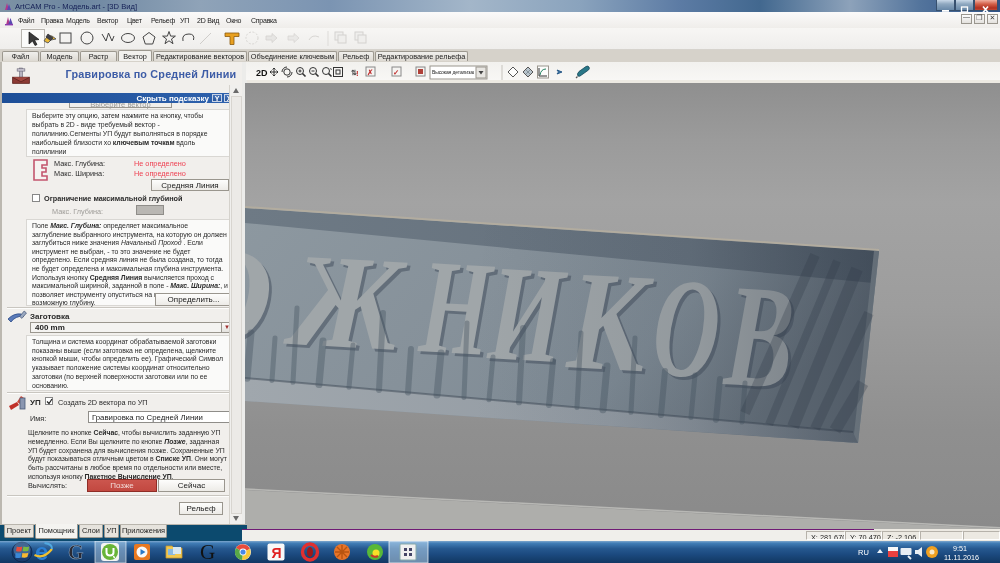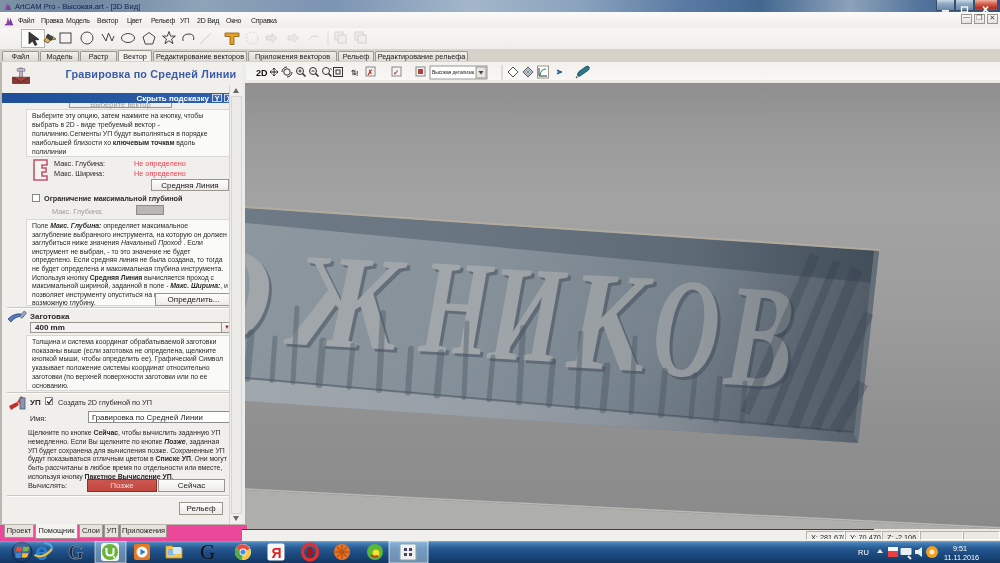--- a/index.html
+++ b/index.html
@@ -29,38 +29,38 @@
   #bluebar .t{position:absolute;right:27px;top:0.5px;font-size:8px;font-weight:bold;color:#fff;}
   .bbtn{position:absolute;top:0.5px;width:10px;height:8.5px;background:linear-gradient(#4a76ba,#27549a);border:1px solid #c6d2e6;box-sizing:border-box;color:#fff;font-size:7px;font-weight:bold;text-align:center;line-height:7px;}
   .helpbox{position:absolute;left:26px;width:210px;background:#fafaf9;border:1px solid #d9d7d3;box-sizing:border-box;}
   .ht{font-size:6.9px;letter-spacing:-0.04px;line-height:8.9px;color:#2a2a2a;padding:2px 0 0 5px;white-space:nowrap;}
   .hl{position:absolute;font-size:7.3px;color:#2a2a2a;white-space:nowrap;}
   .btn{position:absolute;background:linear-gradient(#fdfdfc,#edebe7);border:1px solid #9a968e;font-size:8px;color:#1a1a1a;text-align:center;box-sizing:border-box;}
   .red{color:#ee3f50;}
   .sep{position:absolute;left:7px;width:229px;height:1px;background:#c9c6c0;border-bottom:1px solid #fdfdfc;}
   .cb{position:absolute;width:8px;height:8px;background:#fff;border:1px solid #878787;box-sizing:border-box;}
   
-  #btabs{left:0;top:524px;width:247px;height:17px;background:#ec4899;border-top:1px solid #b9b5ad;}
+  #btabs{left:0;top:524px;width:247px;height:17px;background:#0c4a6e;border-top:1px solid #b9b5ad;}
   .btab{position:absolute;top:0px;height:13px;background:#e6e3dd;border:1px solid #9c988f;border-top:none;border-radius:0 0 2px 2px;font-size:7.4px;color:#222;text-align:center;line-height:12px;box-sizing:border-box;}
   .btab.act{background:#f4f3f0;top:-1px;height:15px;line-height:14px;}
   
   #statusbar{left:242px;top:529px;width:632px;height:12px;background:#f0efeb;border-top:1px solid #701a75;}
   .scell{position:absolute;top:1px;height:9px;white-space:nowrap;overflow:hidden;border:1px solid;border-color:#b6b2aa #fdfdfc #fdfdfc #b6b2aa;font-size:7.3px;color:#222;padding:1px 0 0 4px;box-sizing:border-box;}
   
   #vptool{left:246px;top:62px;width:754px;height:18px;background:linear-gradient(#f2f1ee,#f8f7f5);}
   
   #viewport{left:245px;top:83px;width:755px;overflow:hidden;height:446px;}
   
   #taskbar{left:0;top:541px;width:1000px;height:22px;
      background:linear-gradient(#7ea7cd 0%,#417db6 10%,#26588f 35%,#1c4a80 60%,#16406f 82%,#123663 100%);}
 </style></head>
 <body>
 <div id="root">
   <div class="abs" id="titlebar"></div>
-  <div class="abs" id="titletext">ArtCAM Pro - Высокая.art - [3D Вид]</div>
+  <div class="abs" id="titletext">ArtCAM Pro - Модель.art - [3D Вид]</div>
   <svg class="abs" style="left:3px;top:1px" width="10" height="10" viewBox="0 0 10 10">
       <path d="M2 9 L4 2 L6 9 Z" fill="#b03a8a"></path>
       <path d="M4 9 L6 3 L8 9 Z" fill="#5a4ab0"></path>
     </svg>
   <div class="wbtn" style="left:936px;width:19px;background:linear-gradient(#c8d8e8,#8fa8c0 40%,#6888a8);"><svg width="17" height="9">
         <rect x="5" y="5" width="7" height="1.8" fill="#fff"></rect>
       </svg></div>
   <div class="wbtn" style="left:955px;width:19px;background:linear-gradient(#c8d8e8,#8fa8c0 40%,#6888a8);"><svg width="17" height="9">
         <rect x="5.5" y="2" width="6" height="5" fill="none" stroke="#fff" stroke-width="1.3"></rect>
       </svg></div>
@@ -115,21 +115,21 @@
       <rect x="358" y="7" width="8" height="8" stroke="#d4d2cf" fill="#efeeec"></rect>
     </g>
    </svg>
   </div>
   <div class="abs" id="tabrow">
     <div class="ttab" style="left:2px;width:37px">Файл</div>
     <div class="ttab" style="left:40px;width:39px">Модель</div>
     <div class="ttab" style="left:80px;width:37px">Растр</div>
     <div class="ttab act" style="left:118px;width:34px">Вектор</div>
     <div class="ttab" style="left:153px;width:94px">Редактирование векторов</div>
-    <div class="ttab" style="left:248px;width:89px">Приложения векторов</div>
+    <div class="ttab" style="left:248px;width:89px">Объединение ключевым</div>
     <div class="ttab" style="left:338px;width:36px">Рельеф</div>
     <div class="ttab" style="left:375px;width:93px">Редактирование рельефа</div>
   </div>
   <div class="abs" style="left:242px;top:62px;width:5px;height:467px;background:#ececea"></div>
   <div class="abs" id="vptool">
    <svg width="758" height="21" viewBox="0 0 758 21">
     <text x="10" y="14" font-size="9" font-weight="bold" fill="#111">2D</text>
     <g stroke="#333" fill="none" stroke-width="1">
       <g transform="translate(28,10)">
             <path d="M-4 0 h8 M0 -4 v8 M-4 0 l1.5 -1.5 M-4 0 l1.5 1.5 M4 0 l-1.5 -1.5 M4 0 l-1.5 1.5 M0 -4 l-1.5 1.5 M0 -4 l1.5 1.5 M0 4 l-1.5 -1.5 M0 4 l1.5 -1.5"></path>
@@ -377,21 +377,21 @@
       <path d="M2 12 l8 -4 2 3 -8 5 Z" fill="#c03028"></path>
       <path d="M10 8 l4 -6 3 2 -4 6 Z" fill="#d04838"></path>
       <rect x="13" y="4" width="5" height="11" fill="#8a96b0" stroke="#4a5a78" stroke-width="0.8"></rect>
     </svg>
     <div class="in hl" style="left:30px;top:336px;font-weight:bold;font-size:8px">УП</div>
     <div class="in cb" style="left:45px;top:335px">
         <svg style="position:absolute;left:0;top:0" width="7" height="7">
           <path d="M1 3.5 L3 5.5 L6 1" stroke="#222" stroke-width="1.2" fill="none"></path>
         </svg>
       </div>
-    <div class="in hl" style="left:58px;top:336px">Создать 2D глубиной по УП</div>
+    <div class="in hl" style="left:58px;top:336px">Создать 2D вектора по УП</div>
     <div class="in hl" style="left:30px;top:352px;font-weight:normal">Имя:</div>
     <div class="in" style="left:88px;top:349px;width:145px;height:12px;background:#fff;border:1px solid #8f8d89;box-sizing:border-box">
       <span style="position:absolute;left:3px;top:1px;font-size:7.8px;color:#222;white-space:nowrap">Гравировка по Средней Линии</span>
     </div>
     <div class="in" style="left:28px;top:365px;width:210px">
       <div class="ht" style="padding-left:0;line-height:8.8px">Щелкните по кнопке <b>Сейчас</b>, чтобы вычислить заданную УП<br>
       немедленно. Если Вы щелкните по кнопке <b><i>Позже</i></b>, заданная<br>
       УП будет сохранена для вычисления позже. Сохраненные УП<br>
       будут показываться отличным цветом в <b>Списке УП</b>. Они могут<br>
       быть рассчитаны в любое время по отдельности или вместе,<br>

